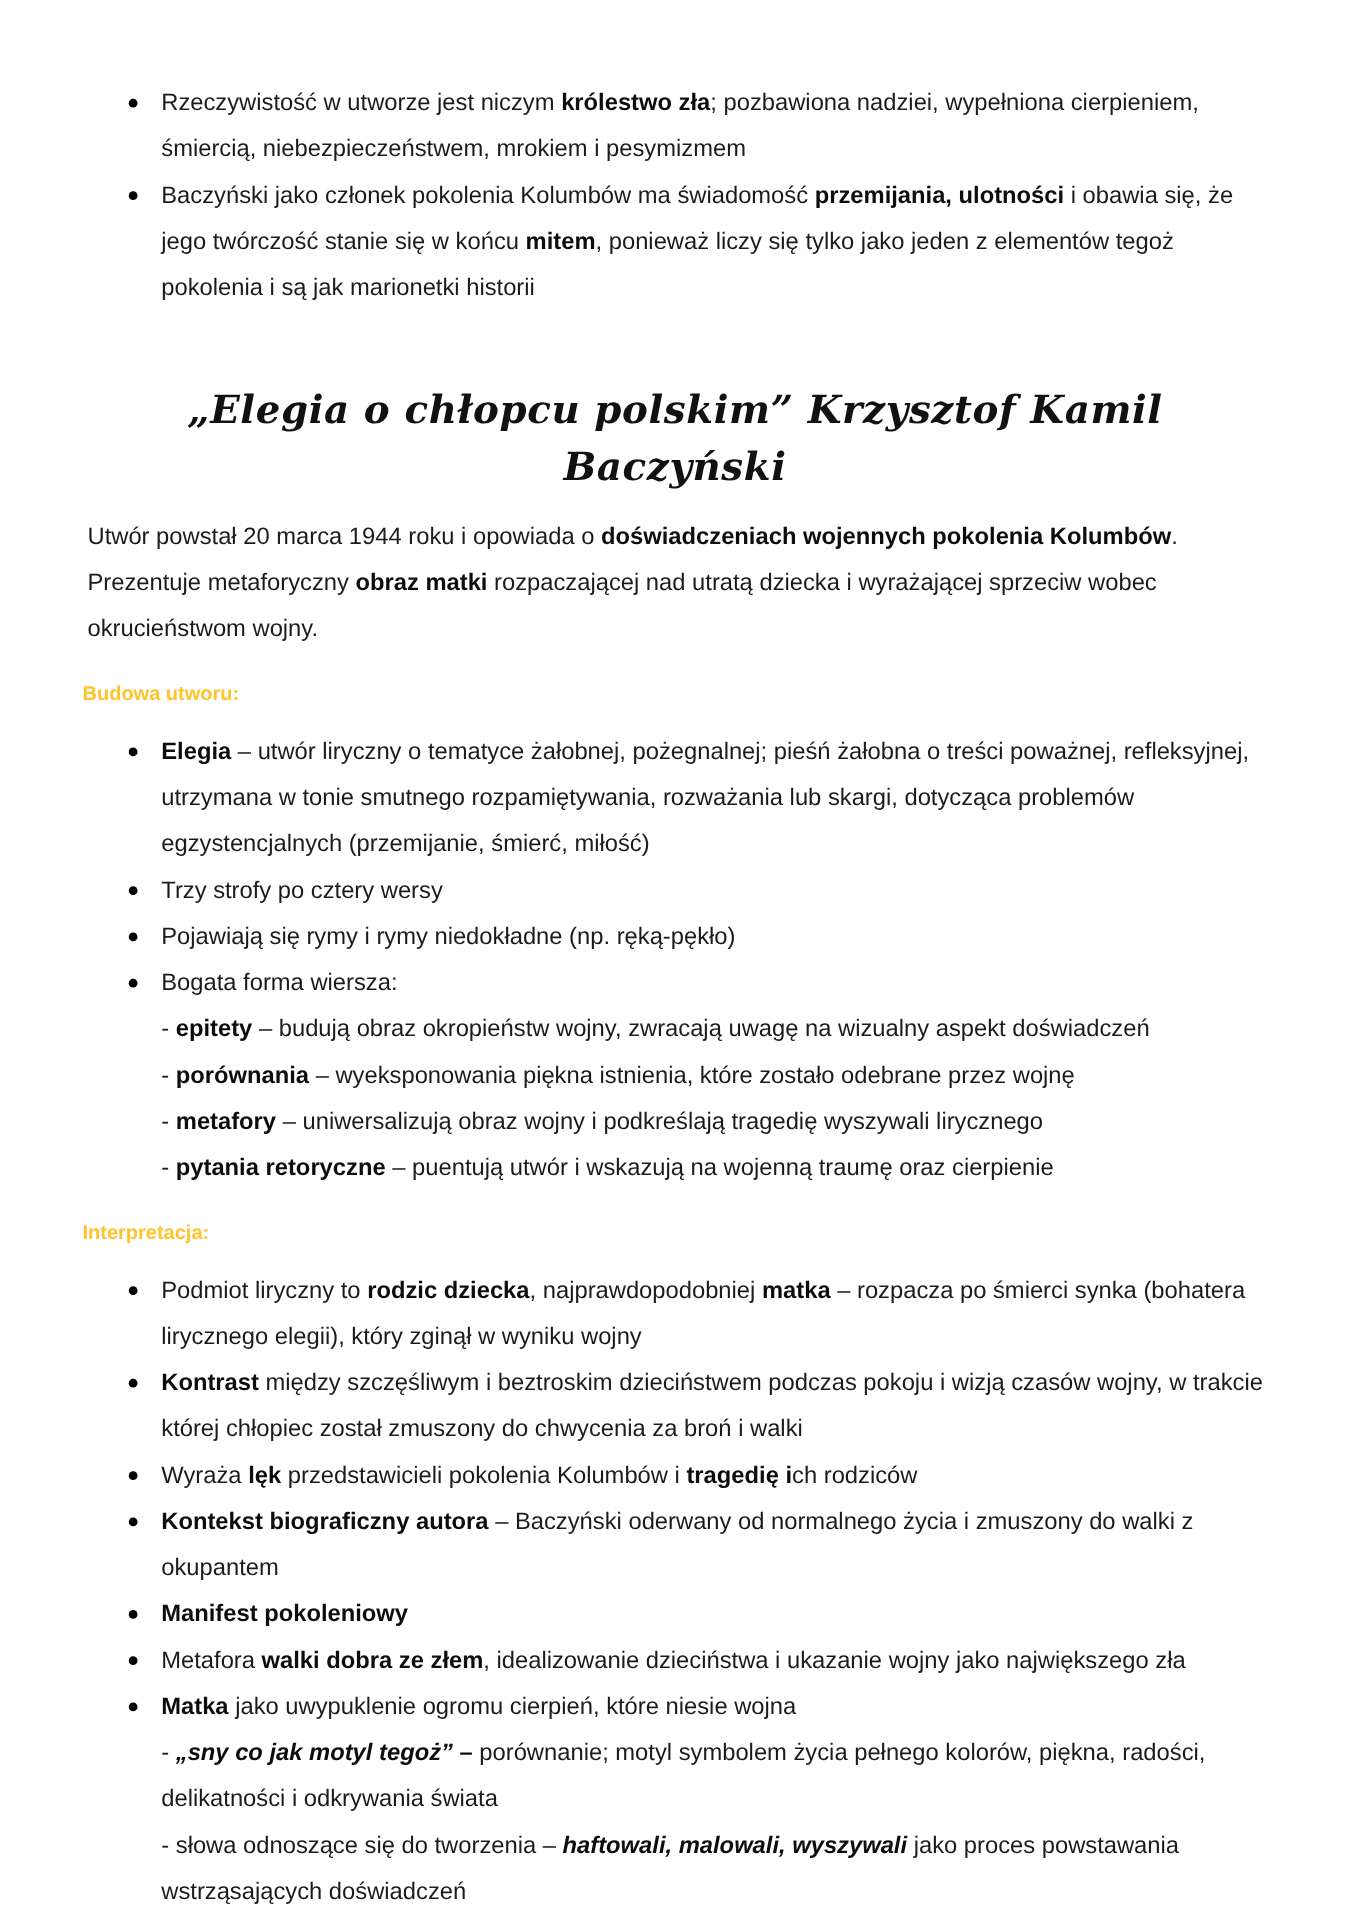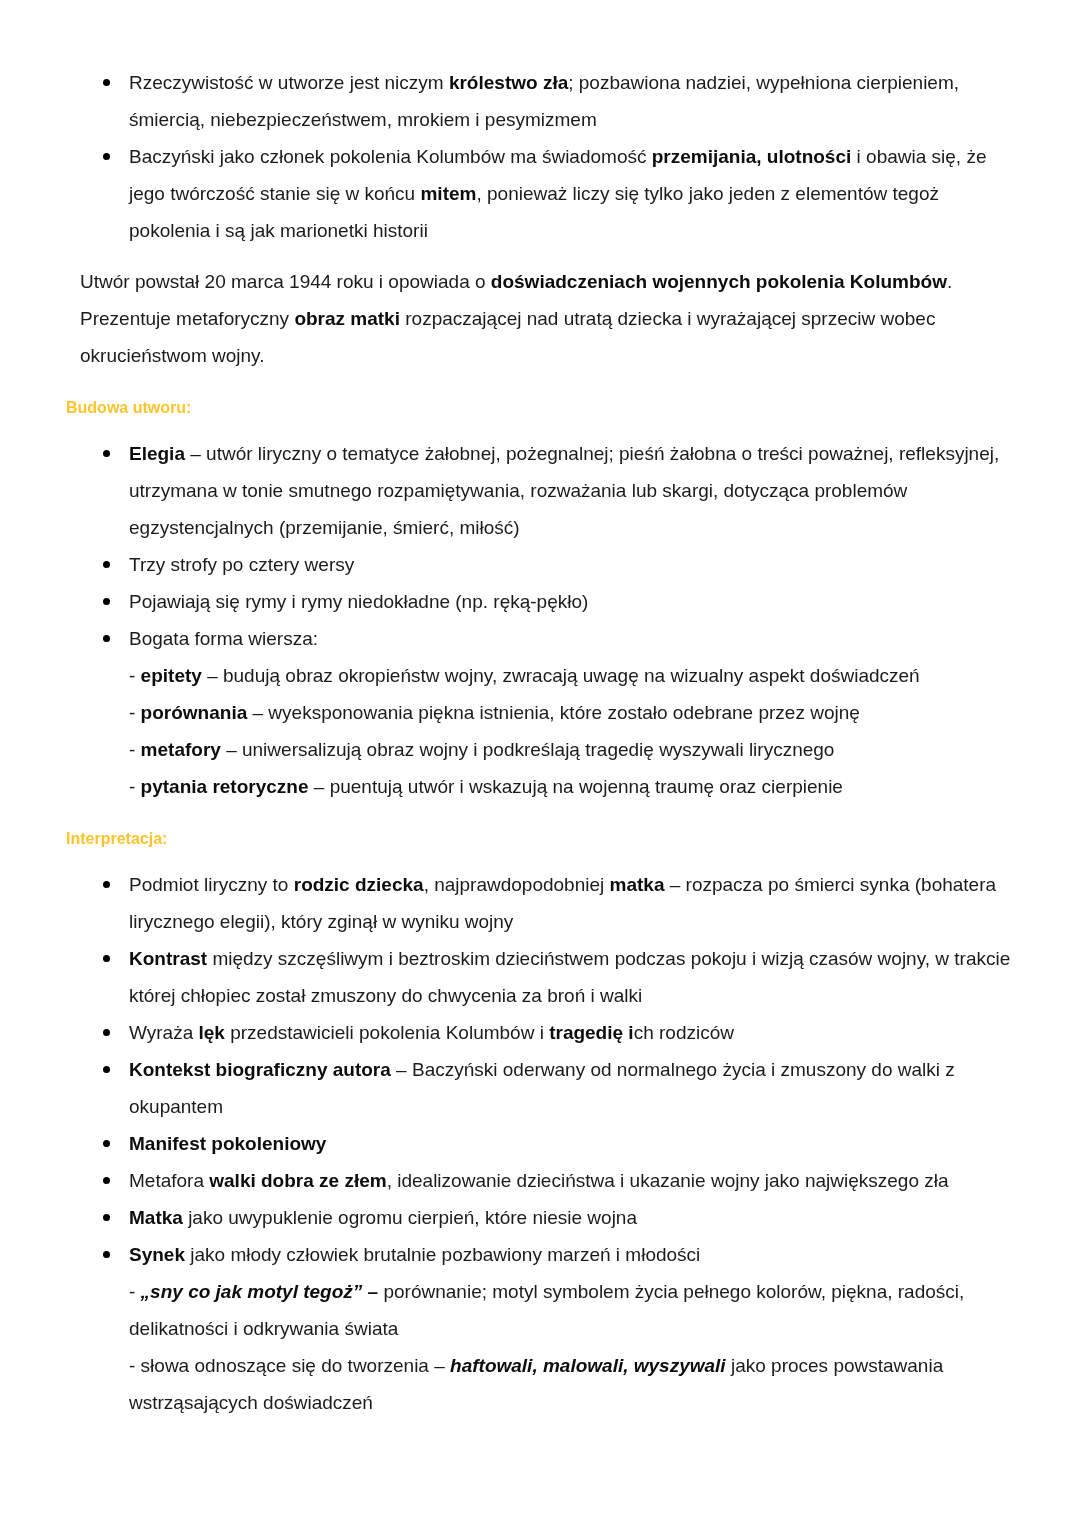--- a/index.html
+++ b/index.html
@@ -21,39 +21,40 @@
   li.sub { padding-left:63px; }
   .b { font-weight:700; color:#0d0d0d; }
   .i { font-style:italic; }
   h1.doc-title {
     font-family:"DejaVu Serif","Liberation Serif",cursive,serif;
     font-style:italic; font-weight:700;
     font-size:31px; line-height:46px; letter-spacing:0.5px;
     color:#111; text-align:center;
     margin:56px 0 14px 0;
   }
-  p.para { margin:14px; }
+  p.para { margin:4px; }
   h2.section-heading {
     color:var(--accent);
     font-size:16px; line-height:37px; font-weight:700;
     margin:15px 0 0 0;
   }
   section ul { margin-top:9px; }
   ul.intro { margin-top:0; }
 </style>
 </head>
 <body>
 
 <div class="page">
 
   <ul class="intro">
       <li class="bullet"><span>Rzeczywistość w utworze jest niczym </span><span class="b">królestwo zła</span><span>; pozbawiona nadziei, wypełniona cierpieniem, śmiercią, niebezpieczeństwem, mrokiem i pesymizmem</span></li>
       <li class="bullet"><span>Baczyński jako członek pokolenia Kolumbów ma świadomość </span><span class="b">przemijania, ulotności</span><span> i obawia się, że jego twórczość stanie się w końcu </span><span class="b">mitem</span><span>, ponieważ liczy się tylko jako jeden z elementów tegoż pokolenia i są jak marionetki historii</span></li>
     </ul>
 
+  <h1 class="doc-title">„Elegia o chłopcu polskim” Krzysztof Kamil Baczyński</h1>
 
   <p class="para"><span>Utwór powstał 20 marca 1944 roku i opowiada o </span><span class="b">doświadczeniach wojennych pokolenia Kolumbów</span><span>. Prezentuje metaforyczny </span><span class="b">obraz matki</span><span> rozpaczającej nad utratą dziecka i wyrażającej sprzeciw wobec okrucieństwom wojny.</span></p>
 
   <section>
     <h2 class="section-heading">Budowa utworu:</h2>
     <ul>
         <li class="bullet"><span class="b">Elegia</span><span> – utwór liryczny o tematyce żałobnej, pożegnalnej; pieśń żałobna o treści poważnej, refleksyjnej, utrzymana w tonie smutnego rozpamiętywania, rozważania lub skargi, dotycząca problemów egzystencjalnych (przemijanie, śmierć, miłość)</span></li>
         <li class="bullet"><span>Trzy strofy po cztery wersy</span></li>
         <li class="bullet"><span>Pojawiają się rymy i rymy niedokładne (np. ręką-pękło)</span></li>
         <li class="bullet"><span>Bogata forma wiersza:</span></li>
@@ -67,19 +68,18 @@
   <section>
     <h2 class="section-heading">Interpretacja:</h2>
     <ul>
         <li class="bullet"><span>Podmiot liryczny to </span><span class="b">rodzic dziecka</span><span>, najprawdopodobniej </span><span class="b">matka</span><span> – rozpacza po śmierci synka (bohatera lirycznego elegii), który zginął w wyniku wojny</span></li>
         <li class="bullet"><span class="b">Kontrast</span><span> między szczęśliwym i beztroskim dzieciństwem podczas pokoju i wizją czasów wojny, w trakcie której chłopiec został zmuszony do chwycenia za broń i walki</span></li>
         <li class="bullet"><span>Wyraża </span><span class="b">lęk</span><span> przedstawicieli pokolenia Kolumbów i </span><span class="b">tragedię i</span><span>ch rodziców</span></li>
         <li class="bullet"><span class="b">Kontekst biograficzny autora</span><span> – Baczyński oderwany od normalnego życia i zmuszony do walki z okupantem</span></li>
         <li class="bullet"><span class="b">Manifest pokoleniowy</span></li>
         <li class="bullet"><span>Metafora </span><span class="b">walki dobra ze złem</span><span>, idealizowanie dzieciństwa i ukazanie wojny jako największego zła</span></li>
         <li class="bullet"><span class="b">Matka</span><span> jako uwypuklenie ogromu cierpień, które niesie wojna</span></li>
-        <li class="bullet"><span class="b">Synek</span><span> jako młody człowiek brutalnie pozbawiony marzeń i młodości</span></li>
         <li class="sub"><span>- </span><span class="b i">„sny co jak motyl tegoż” –</span><span> porównanie; motyl symbolem życia pełnego kolorów, piękna, radości, delikatności i odkrywania świata</span></li>
         <li class="sub"><span>- słowa odnoszące się do tworzenia – </span><span class="b i">haftowali, malowali, wyszywali</span><span> jako proces powstawania wstrząsających doświadczeń</span></li>
       </ul>
   </section>
 
 </div>
 
 </body></html>

